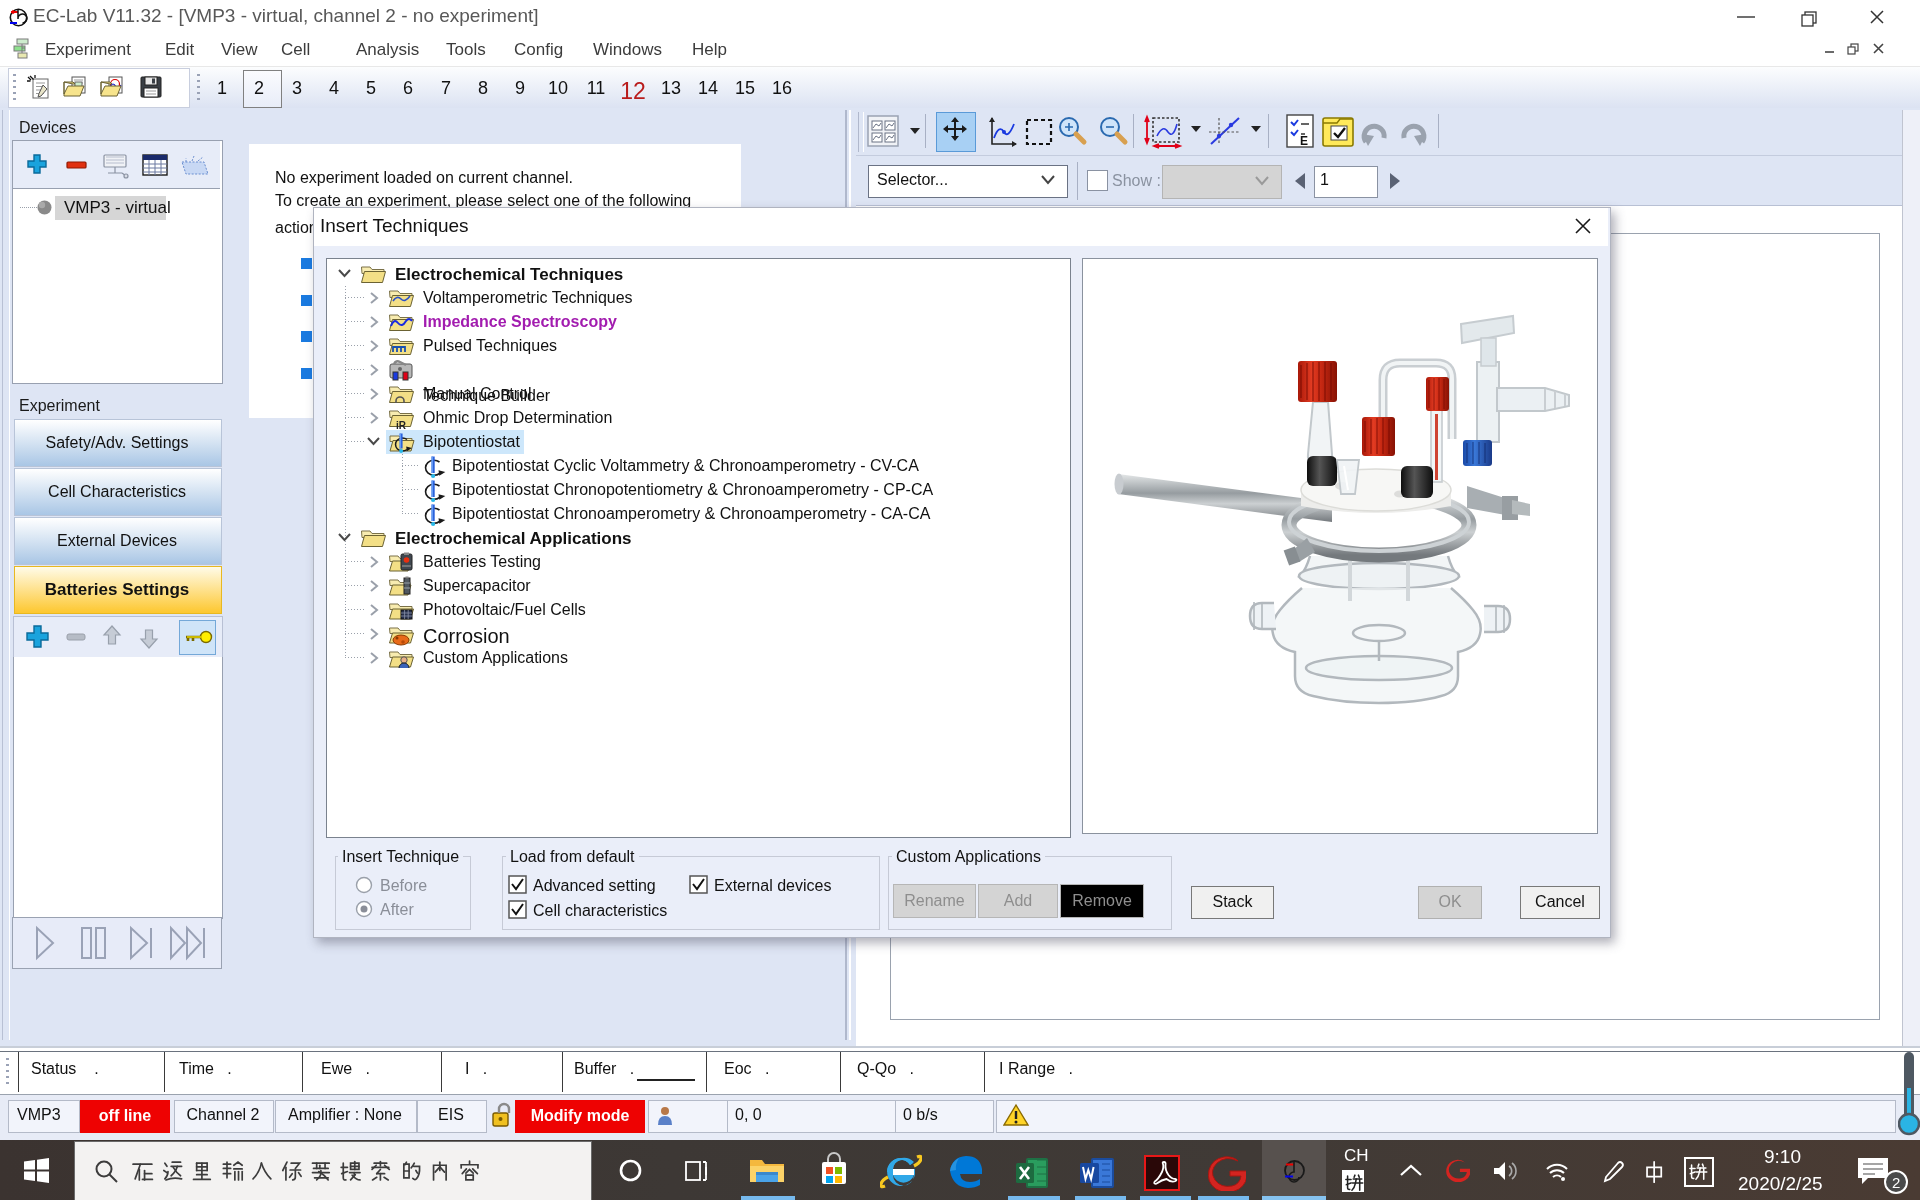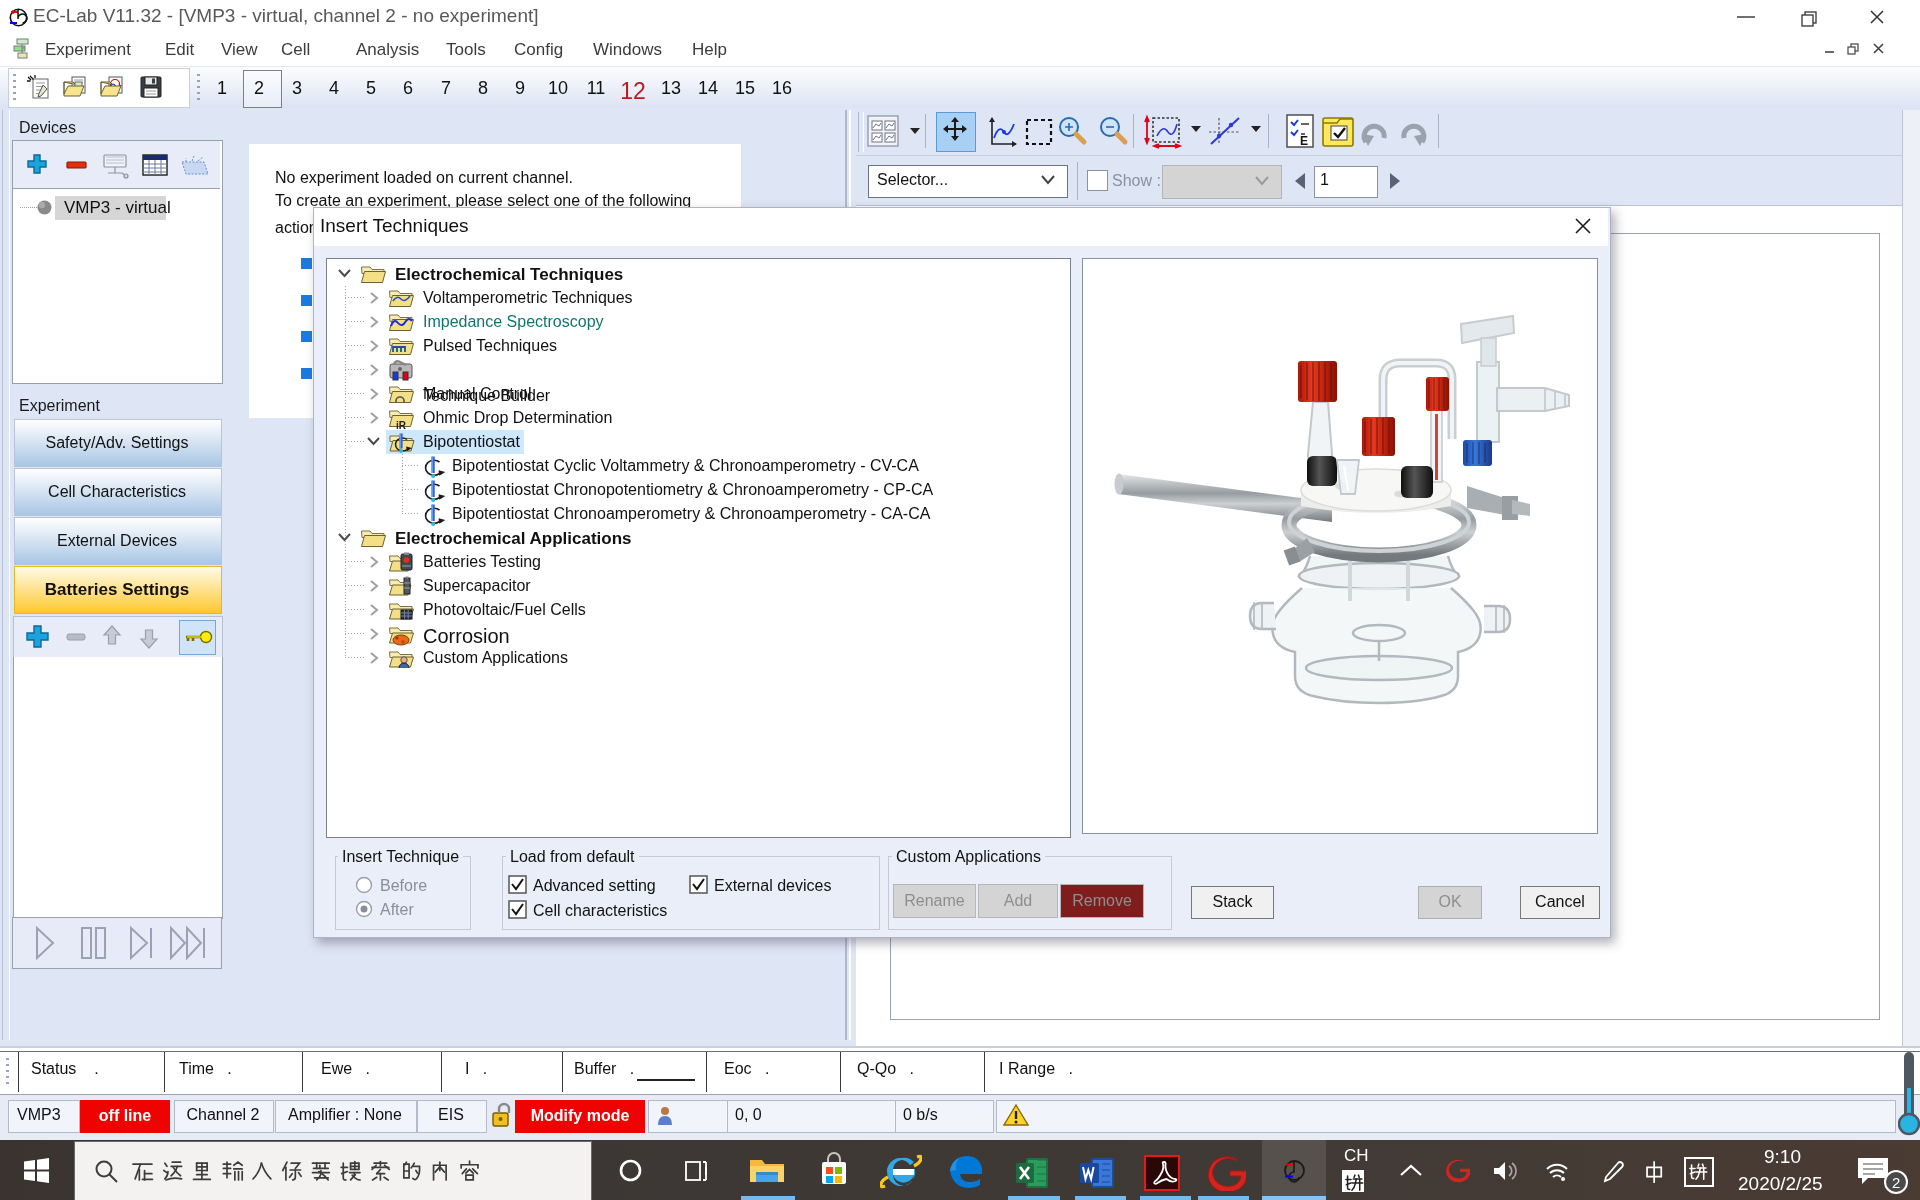--- a/index.html
+++ b/index.html
@@ -335,21 +335,21 @@
 <div class="txt" style="left:423px;top:289px;font-size:16px;color:#111;">Voltamperometric Techniques</div>
 
 <svg class="abs" style="left:368px;top:315px;" width="12" height="14" viewBox="0 0 12 14">
     <path d="M3 2 L9 7 L3 12" stroke="#9aa0aa" stroke-width="2" fill="none"></path>
   </svg>
 <svg class="abs" style="left:388px;top:312px;" width="27" height="20" viewBox="0 0 27 20">
   <path d="M1.5 3 h8.5 l2 2.5 h12 v4 h-22 z" fill="#f8ecb0" stroke="#7a7148"></path>
   <path d="M1.5 18.5 L4.5 7.5 H25.5 L22.5 18.5 Z" fill="#f3df86" stroke="#6b6233"></path>
   <path d="M3 14 q3 -8 7 -3 q4 5 8 -2 q3 -4 6 0" stroke="#1a2ae0" stroke-width="2" fill="none"></path>
 </svg>
-<div class="txt" style="left:423px;top:313px;font-size:16px;color:#0f766e;">Impedance Spectroscopy</div>
+<div class="txt" style="left:423px;top:313px;font-size:16px;color:#a21caf;font-weight:bold;">Impedance Spectroscopy</div>
 
 <svg class="abs" style="left:368px;top:339px;" width="12" height="14" viewBox="0 0 12 14">
     <path d="M3 2 L9 7 L3 12" stroke="#9aa0aa" stroke-width="2" fill="none"></path>
   </svg>
 <svg class="abs" style="left:388px;top:336px;" width="27" height="20" viewBox="0 0 27 20">
   <path d="M1.5 3 h8.5 l2 2.5 h12 v4 h-22 z" fill="#f8ecb0" stroke="#7a7148"></path>
   <path d="M1.5 18.5 L4.5 7.5 H25.5 L22.5 18.5 Z" fill="#f3df86" stroke="#6b6233"></path>
   <path d="M5 16 v-5 h4 v5 m0 -5 h4 v5 m0 -5 h4 v5" stroke="#1a50b0" stroke-width="1.8" fill="none"></path>
 </svg>
 <div class="txt" style="left:423px;top:337px;font-size:16px;color:#111;text-align:center;">Pulsed Techniques</div>
@@ -619,21 +619,21 @@
 <div class="txt" style="left:714px;top:877px;font-size:16px;color:#111;">External devices</div>
 <svg class="abs" style="left:508px;top:900px;" width="19" height="19" viewBox="0 0 19 19">
     <rect x="1" y="1" width="17" height="17" fill="#fff" stroke="#555" stroke-width="1.5"></rect>
     <path d="M4 9 l4 5 7 -10" stroke="#111" stroke-width="2" fill="none"></path>
   </svg>
 <div class="txt" style="left:533px;top:902px;font-size:16px;color:#111;">Cell characteristics</div>
 <div class="abs" style="left:888px;top:856px;width:282px;height:72px;border:1px solid #c6cad6;"></div>
 <div class="txt" style="left:892px;top:848px;background:#eaeef9;padding:0 4px;font-size:16px;color:#111;">Custom Applications</div>
 <div class="abs" style="left:893px;top:884px;width:81px;height:32px;background:#d4d4d4;border:1px solid #b6b6b6;text-align:center;font-size:16px;color:#8e8e8e;line-height:31px;">Rename</div>
 <div class="abs" style="left:978px;top:884px;width:78px;height:32px;background:#d4d4d4;border:1px solid #b6b6b6;text-align:center;font-size:16px;color:#8e8e8e;line-height:31px;">Add</div>
-<div class="abs" style="left:1060px;top:884px;width:82px;height:32px;background:#7f1d1d;border:1px solid #b6b6b6;text-align:center;font-size:16px;color:#8e8e8e;line-height:31px;">Remove</div>
+<div class="abs" style="left:1060px;top:884px;width:82px;height:32px;background:#000000;border:1px solid #b6b6b6;text-align:center;font-size:16px;color:#8e8e8e;line-height:31px;">Remove</div>
 <div class="abs" style="left:1191px;top:886px;width:81px;height:31px;background:#f0f0f0;border:1px solid #787878;text-align:center;font-size:16px;color:#111;line-height:30px;">Stack</div>
 <div class="abs" style="left:1418px;top:886px;width:62px;height:31px;background:#d4d4d4;border:1px solid #b0b0b0;text-align:center;font-size:16px;color:#8e8e8e;line-height:30px;">OK</div>
 <div class="abs" style="left:1520px;top:886px;width:78px;height:31px;background:#f0f0f0;border:1px solid #787878;text-align:center;font-size:16px;color:#111;line-height:30px;">Cancel</div>
 
 <div class="abs" style="left:0;top:1046px;width:1920px;height:48px;background:#ffffff;border-top:2px solid #c8ced8;"></div>
 <div class="abs" style="left:0;top:1051px;width:1920px;height:1px;background:#6a727e;"></div>
 <div class="abs" style="left:5px;top:1056px;width:5px;height:32px;background-image:radial-gradient(circle 1.5px,#9aa2b6 1.2px,transparent 1.5px);background-size:5px 6px;"></div>
 <div class="abs" style="left:18px;top:1052px;width:1px;height:40px;background:#3a3a3a;"></div>
 <div class="abs" style="left:164px;top:1052px;width:1px;height:40px;background:#3a3a3a;"></div>
 <div class="abs" style="left:302px;top:1052px;width:1px;height:40px;background:#3a3a3a;"></div>

